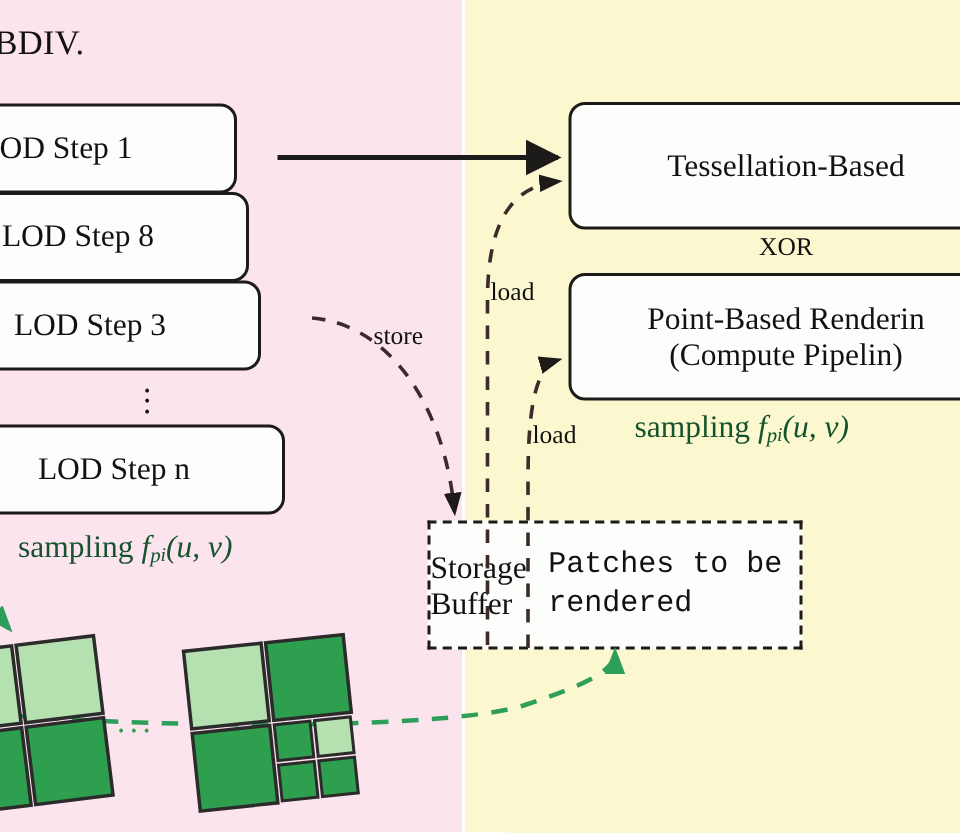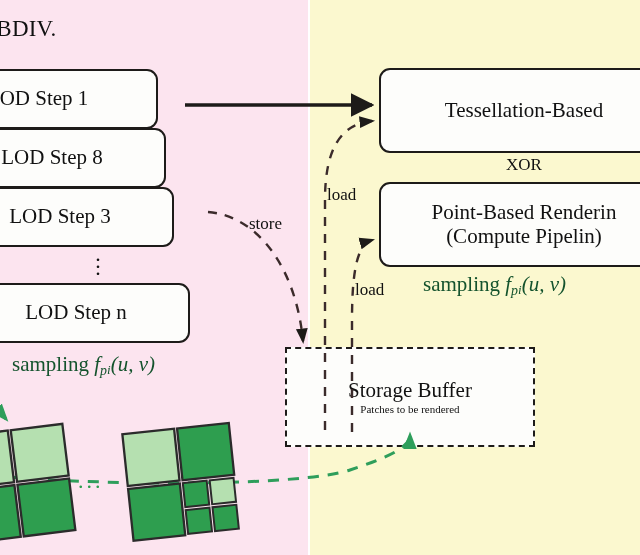--- a/index.html
+++ b/index.html
@@ -125,39 +125,40 @@
     vertical-align: -0.22em;
     font-style: italic;
   }
 
   
   #storage-buffer {
     position: absolute;
     left: 285px;
     top: 347px;
     width: 250px;
-    height: 100px;
+    height: 86px;
     border: 2px dashed #1d1b19;
     background: #fdfdfb;
     box-sizing: border-box;
     display: flex;
-    flex-direction: column;
+    flex-direction: row;
     align-items: center;
     justify-content: center;
     z-index: 7;
   }
   #storage-title {
     font-size: 21px;
     color: #111111;
     line-height: 1.15;
   }
   #storage-sub {
-    font-size: 11px;
+    font-size: 20px;
     color: #111111;
     line-height: 1.3;
+    font-family: Liberation Mono, monospace;
   }
 
   
   .edge-label {
     position: absolute;
     font-size: 17px;
     color: #111111;
     white-space: nowrap;
   }
   #label-store  { left: 249px; top: 214px; }

